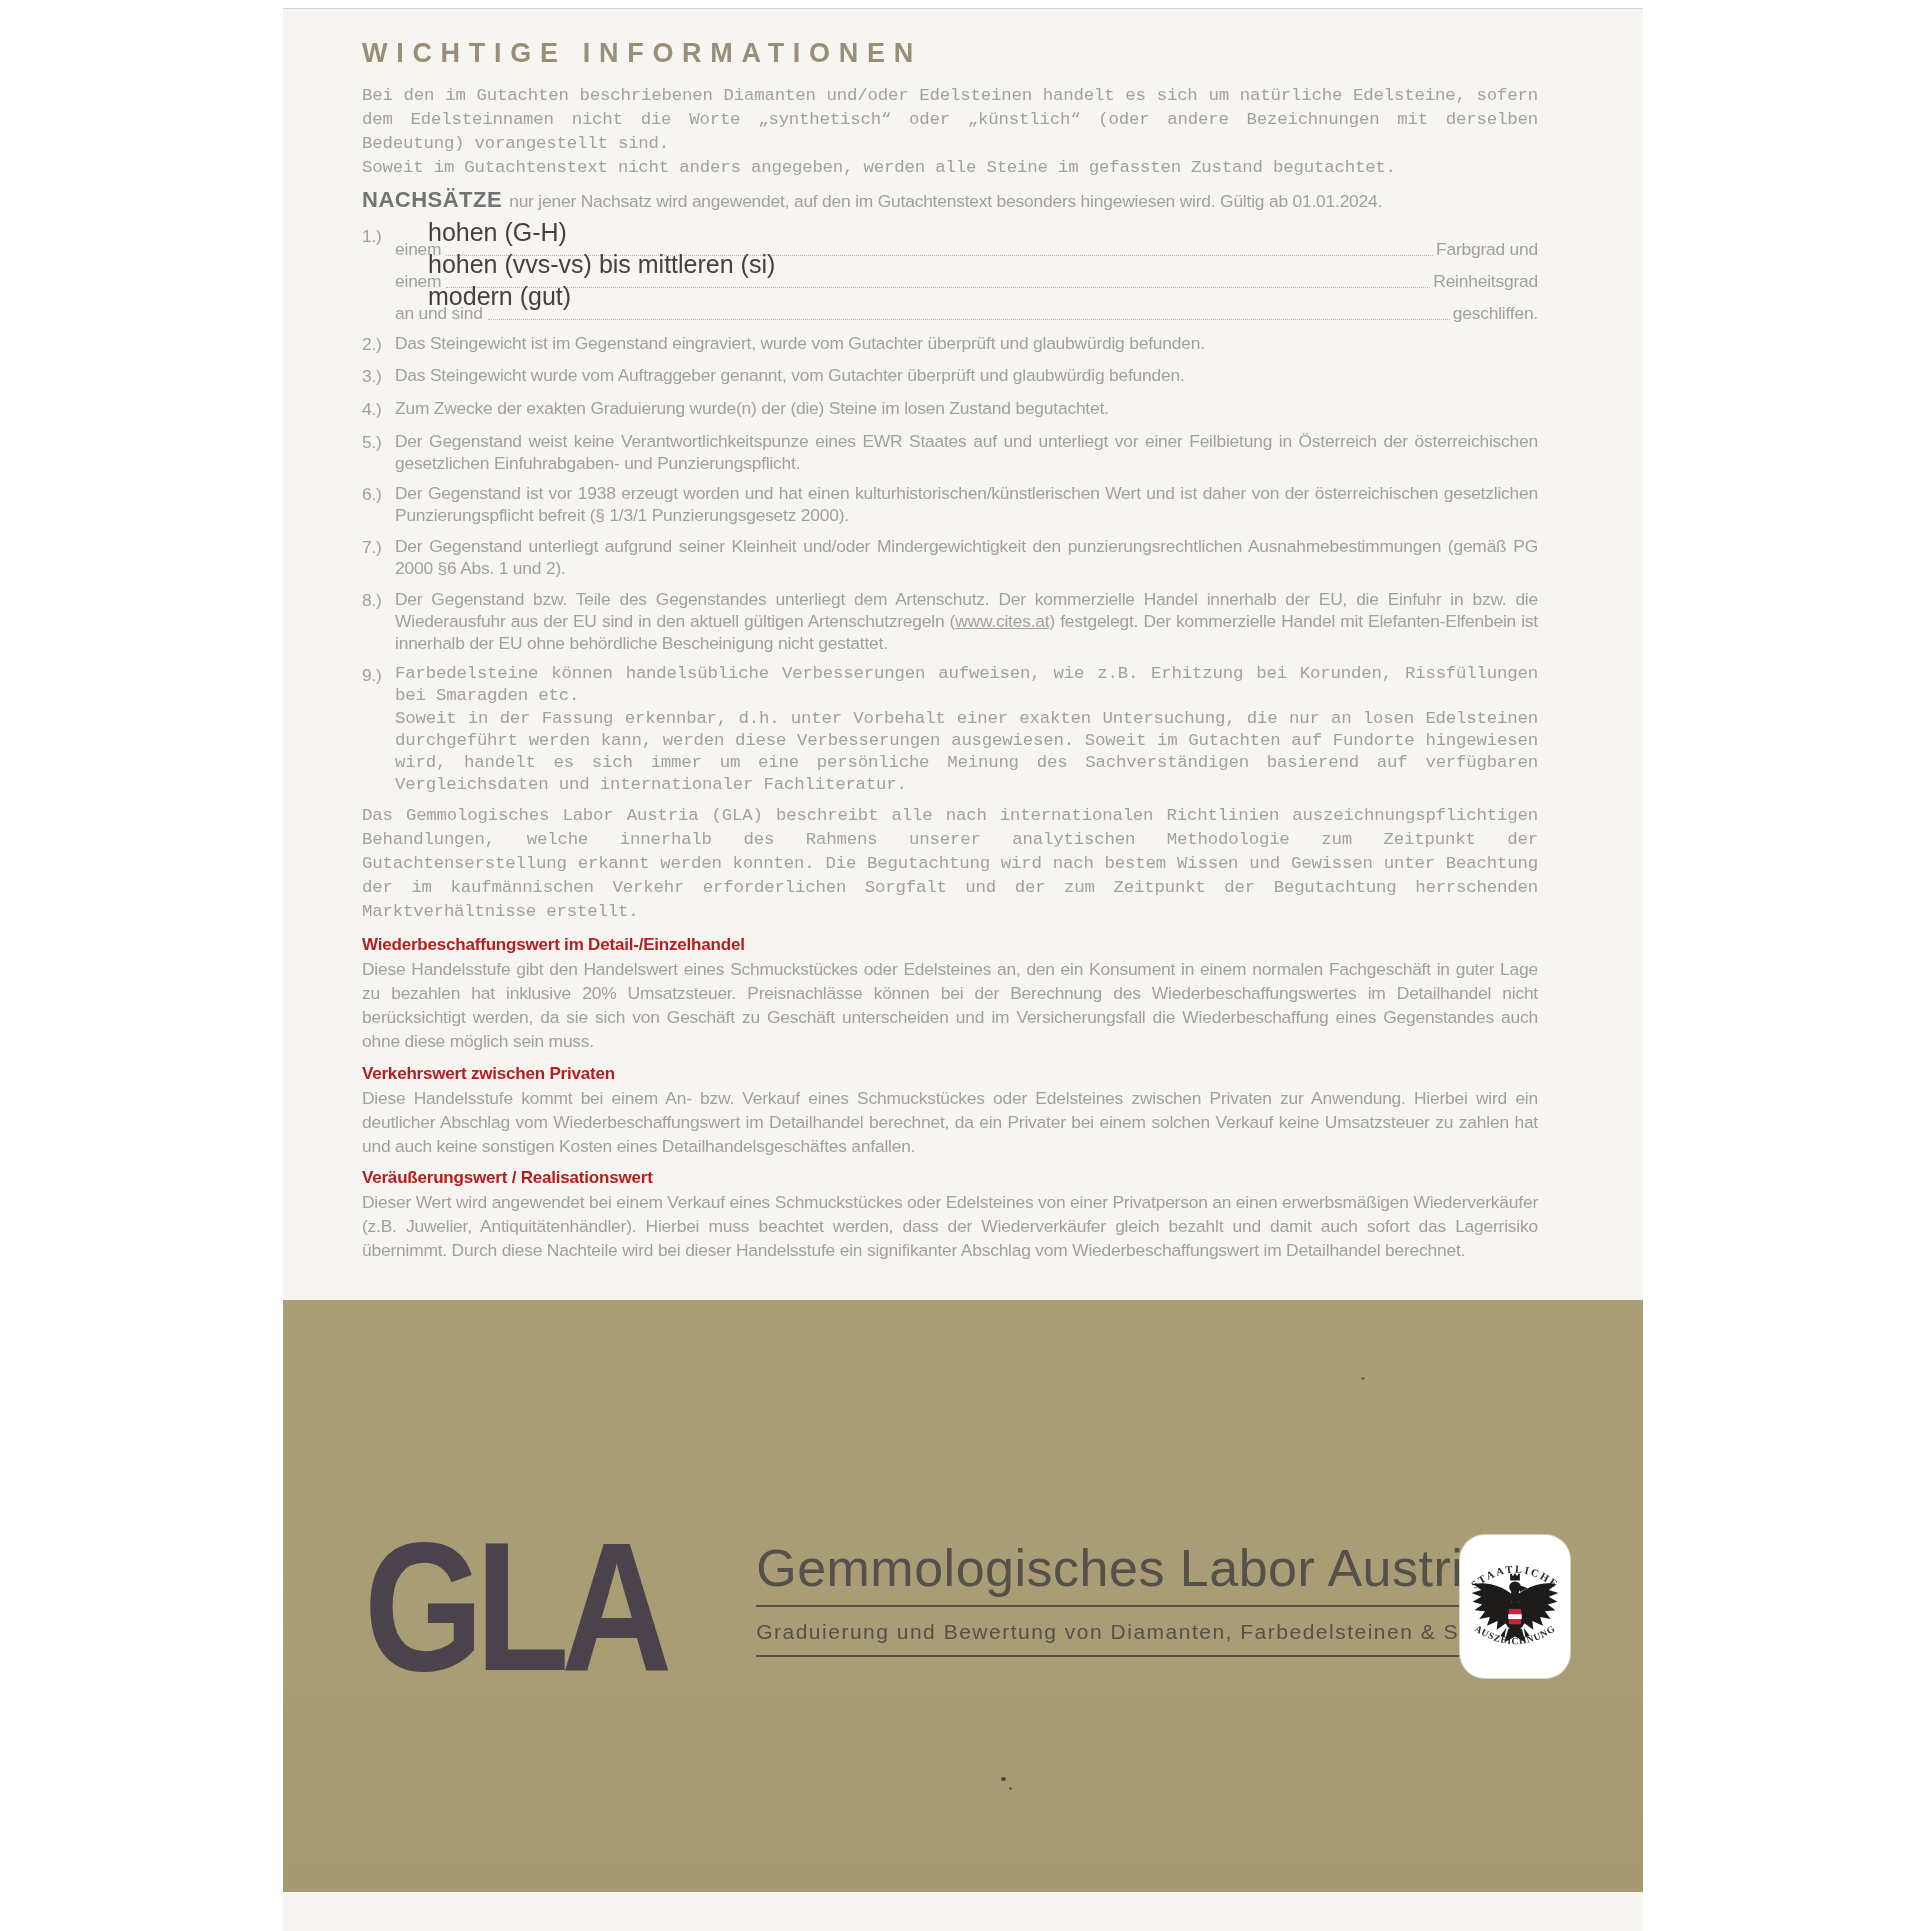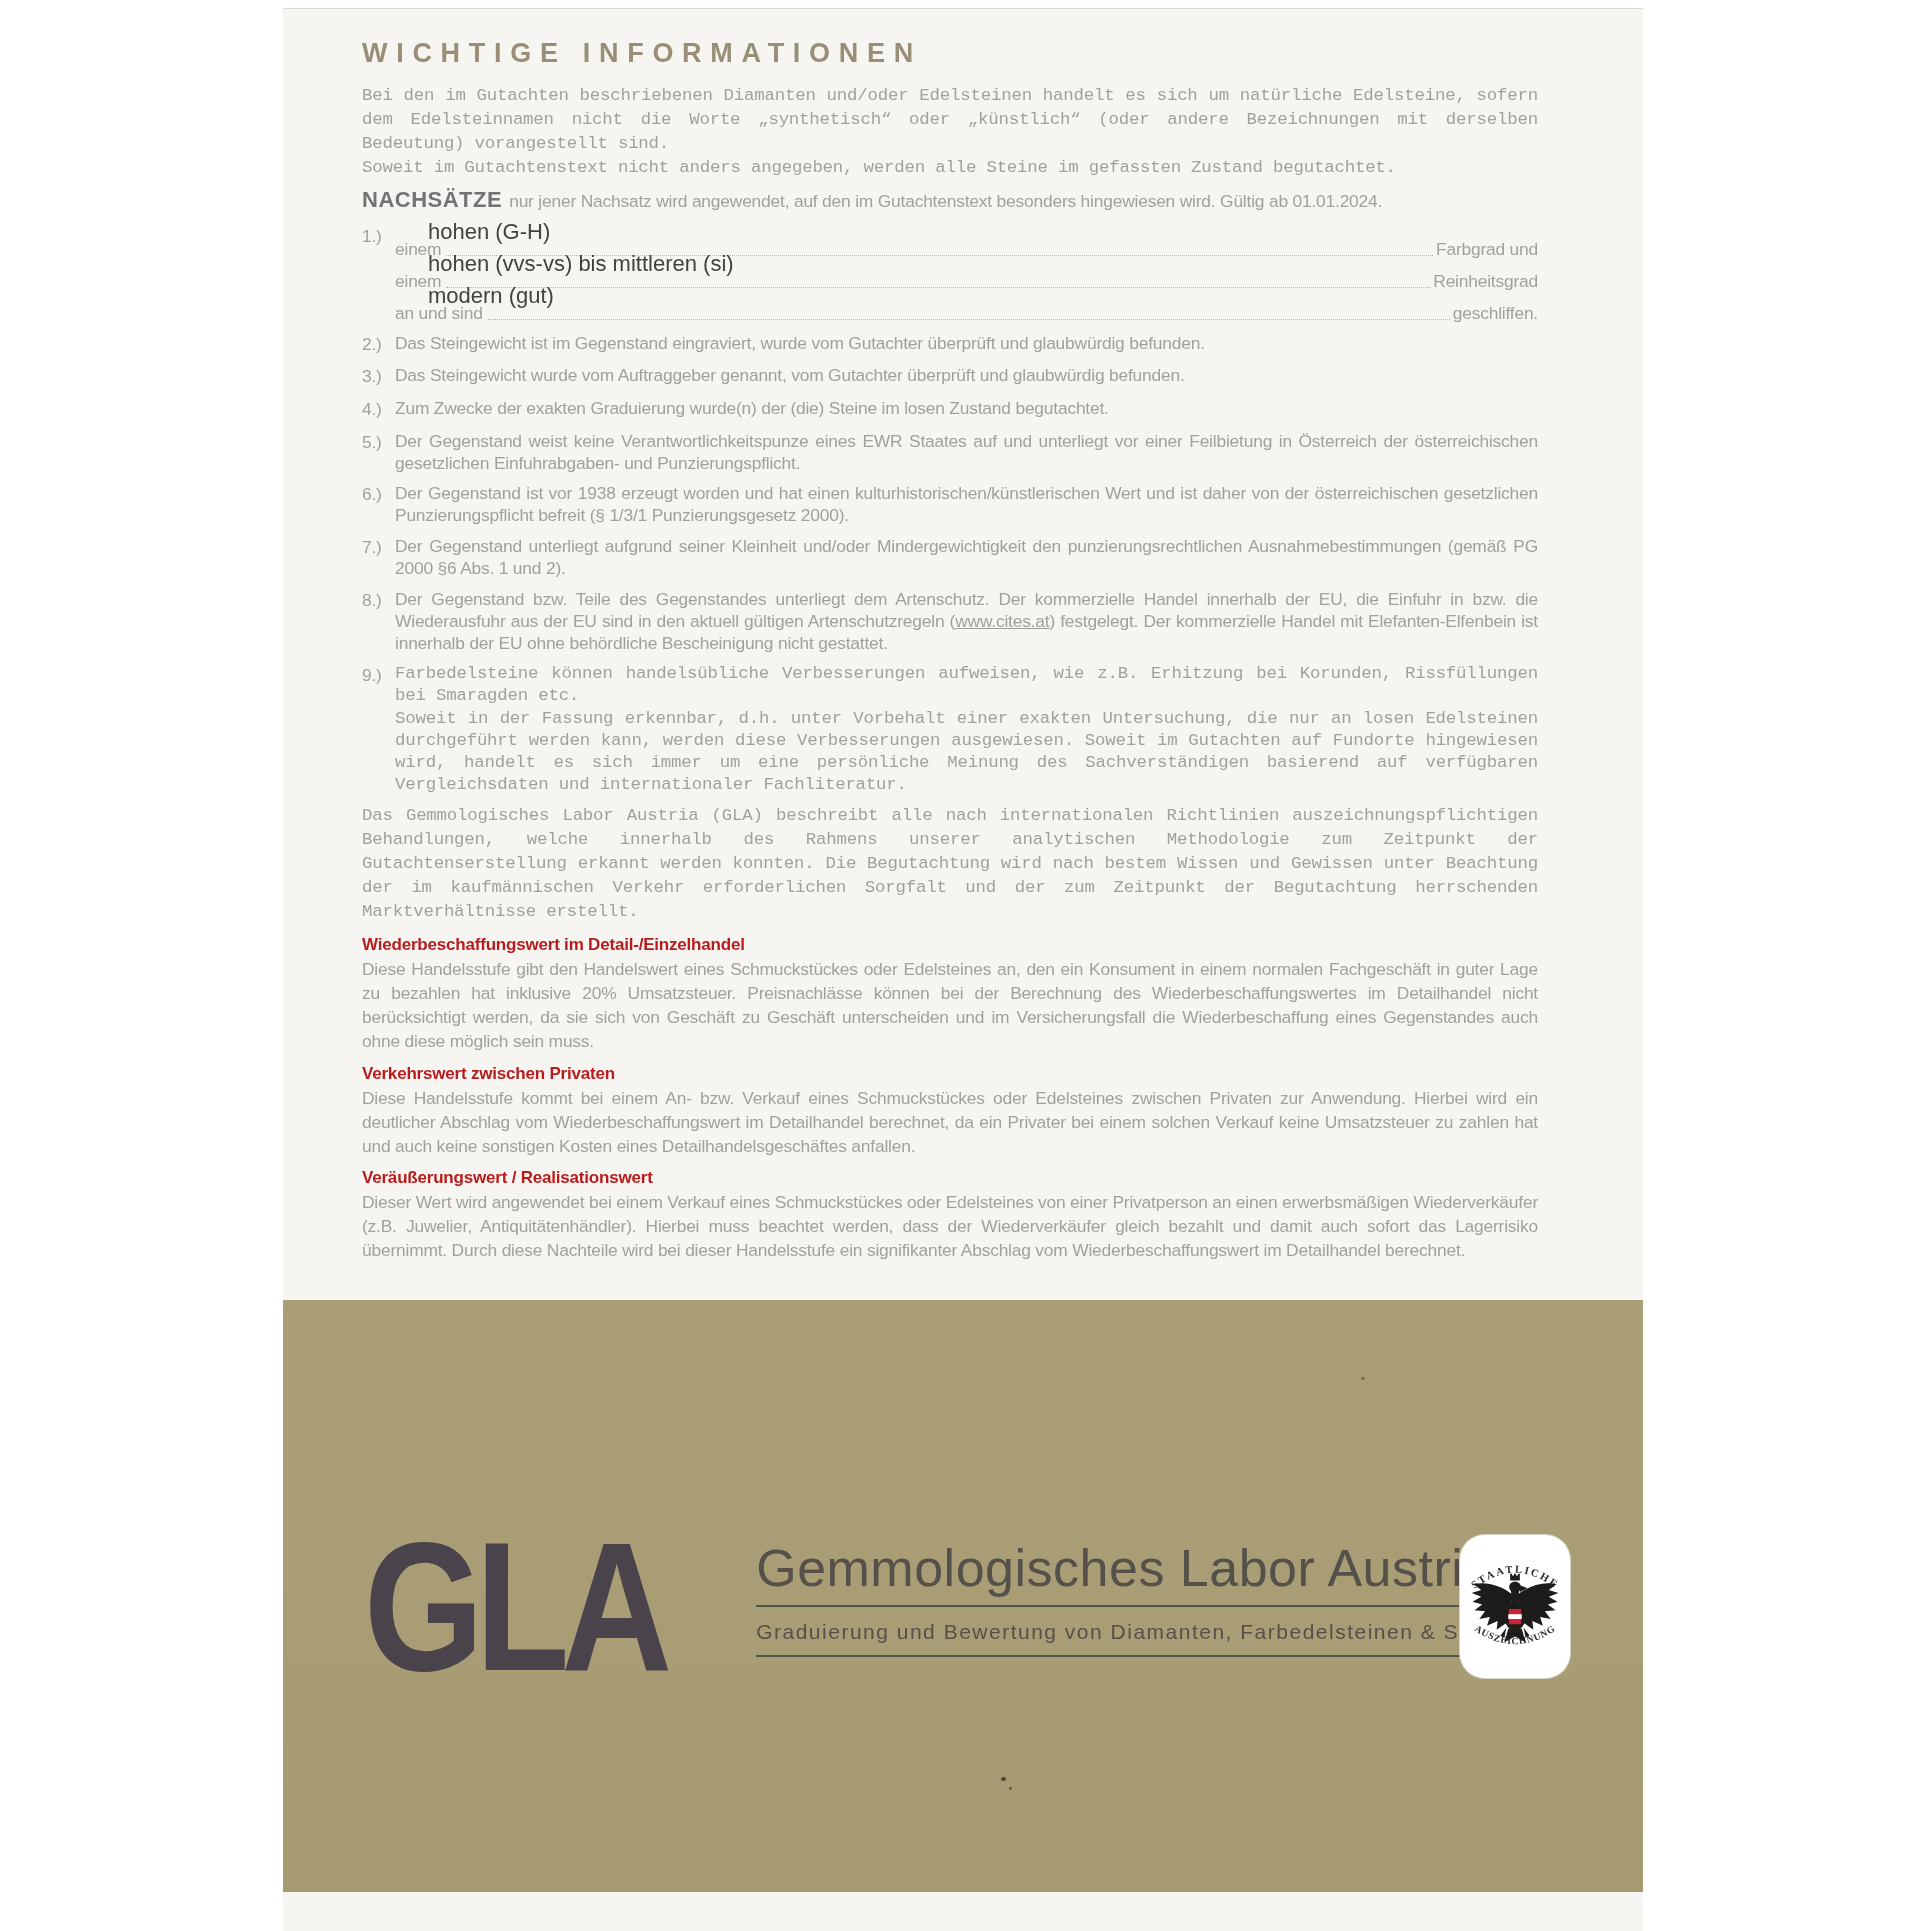--- a/index.html
+++ b/index.html
@@ -39,21 +39,21 @@
     position:relative;height:32px;display:flex;align-items:flex-end;
   }
   .fr-prefix{flex:0 0 auto;line-height:19.3px;}
   .fr-dots{
     flex:1 1 auto;height:3.9px;margin:0 2.9px 2.9px 4.8px;
     border-bottom:1.9px dotted #b7b5af;
   }
   .fr-suffix{flex:0 0 auto;line-height:19.3px;}
   .fr-value{
     position:absolute;left:33px;bottom:16.4px;
-    color:#45413c;font-size:22px;letter-spacing:0;white-space:nowrap;
+    color:#45413c;font-size:25px;letter-spacing:0;white-space:nowrap;
   }
   
   .block{margin-top:5.8px;}
   .sec{margin-top:8.7px;}
   .sec-h{color:#b91c1c;font-weight:bold;font-size:17px;line-height:24px;}
   .sec-b{text-align:justify;}
   .closing{margin-top:7.7px;text-align:justify;}
   .closing b{color:#8f8c85;}
   
   .band{

